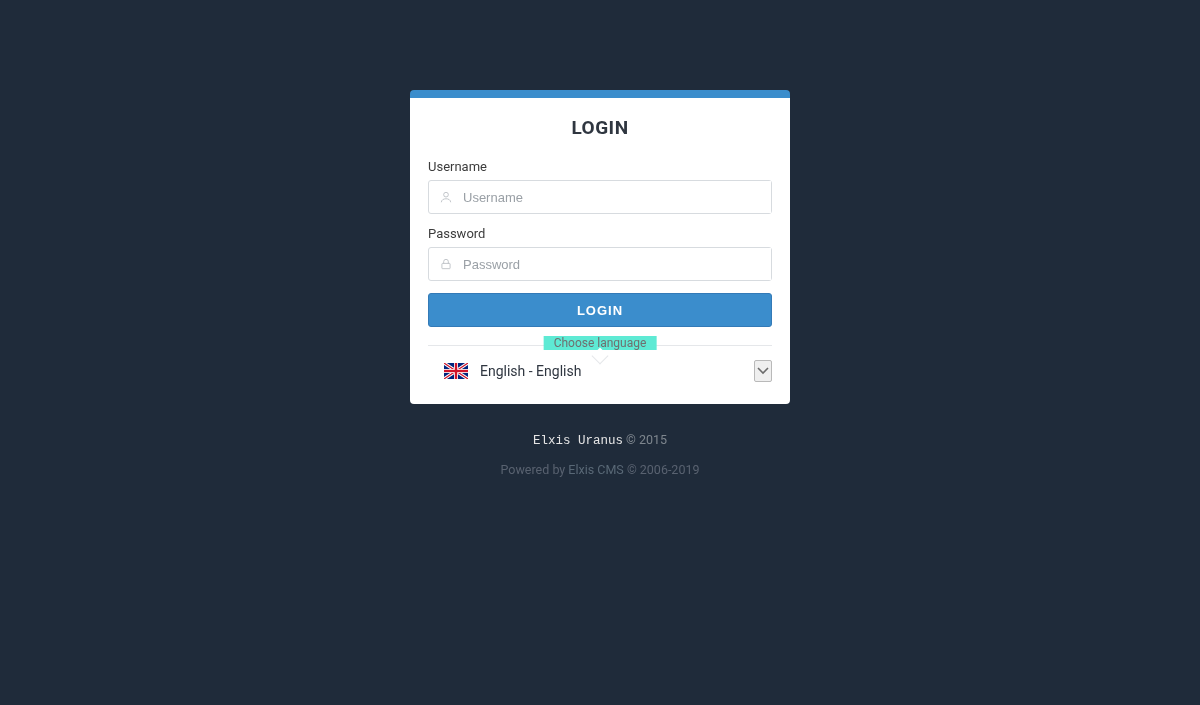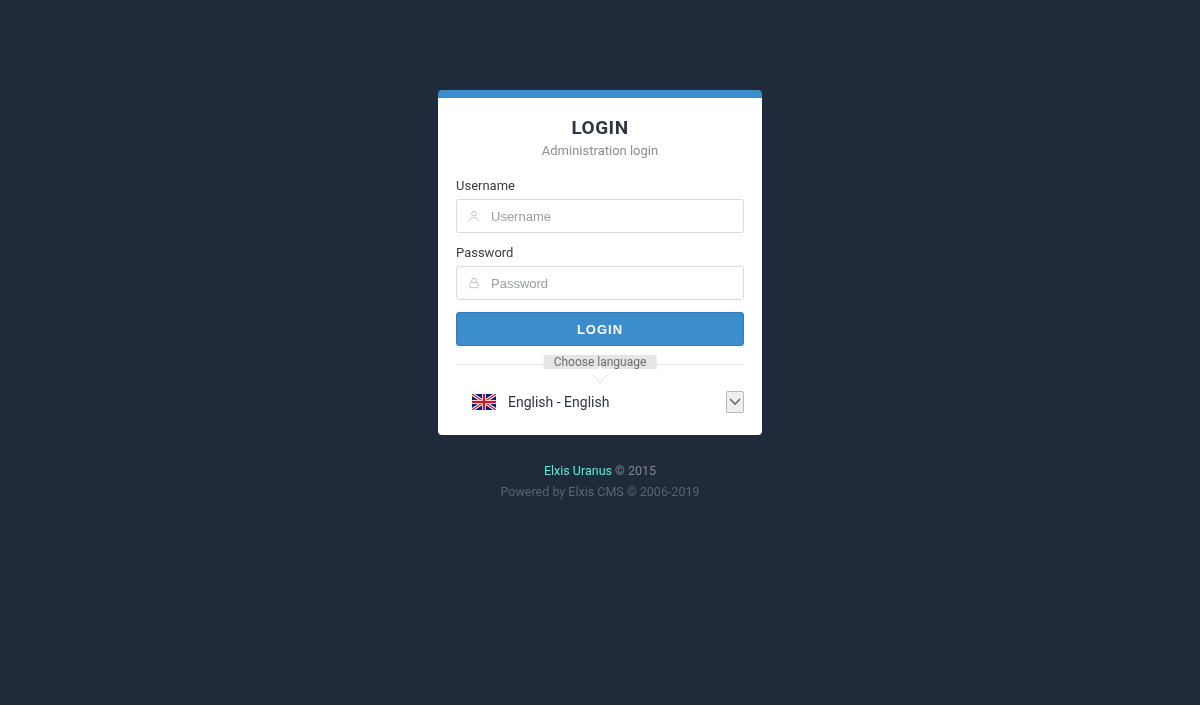--- a/index.html
+++ b/index.html
@@ -13,21 +13,21 @@
       font-family: -apple-system, BlinkMacSystemFont, "Segoe UI", Roboto, "Helvetica Neue", Arial, sans-serif;
     }
     body {
       background: #1f2b3a;
       display: flex;
       flex-direction: column;
       align-items: center;
       padding-top: 90px;
     }
     .login-panel {
-      width: 324px;
+      width: 380px;
       background: #ffffff;
       border-radius: 4px;
       border-top: 8px solid #3b8dcc;
       padding: 18px 18px 22px 18px;
     }
     .head {
       text-align: center;
       margin-bottom: 20px;
     }
     .head h2 {
@@ -100,41 +100,41 @@
       margin: 18px 0 14px 0;
     }
     .divider-row .line {
       border-top: 1px solid #e5e7ea;
     }
     .divider-row .label {
       position: absolute;
       top: -9px;
       left: 50%;
       transform: translateX(-50%);
-      background: #e5e5e5;
+      background: #5eead4;
       padding: 0 10px;
       font-size: 12px;
       color: #6f6f6f;
     }
     .divider-row .notch {
       position: absolute;
       width: 12px;
       height: 12px;
       background: #fff;
       border-left: 1px solid #e5e7ea;
       border-bottom: 1px solid #e5e7ea;
       transform: translateX(-50%) rotate(-45deg);
       left: 50%;
       top: 5px;
     }
     .lang-row {
       display: flex;
       align-items: center;
       gap: 12px;
-      margin-top: 26px;
+      margin-top: 14px;
       padding-left: 16px;
     }
     .flag {
       width: 24px;
       height: 16px;
       flex: 0 0 auto;
     }
     .lang-text {
       flex: 1;
       font-size: 14px;
@@ -164,39 +164,39 @@
     }
     .footer {
       margin-top: 28px;
       text-align: center;
     }
     .footer .line1 {
       font-size: 12.5px;
       color: #7e868e;
     }
     .footer .line1 .brand {
-      color: #5eead4;
+      color: #e5e5e5;
+      font-family: Liberation Mono, monospace;
     }
     .footer .line2 {
-      margin-top: 6px;
+      margin-top: 14px;
       font-size: 12.5px;
       color: #596270;
     }
     .footer .line2 .link {
       color: #596876;
     }
   </style>
 </head>
 <body>
 
 <div class="login-panel">
 
   <div class="head">
     <h2>LOGIN</h2>
-    <div class="sub">Administration login</div>
   </div>
 
   <div class="form-group">
     <label class="form-label">Username</label>
     <div class="input-wrap">
       <span class="input-icon">
         <svg width="14" height="14" viewBox="0 0 24 24">
             <circle cx="12" cy="8" r="4"></circle>
             <path d="M4 21c0-4 4-6 8-6s8 2 8 6"></path>
           </svg>

